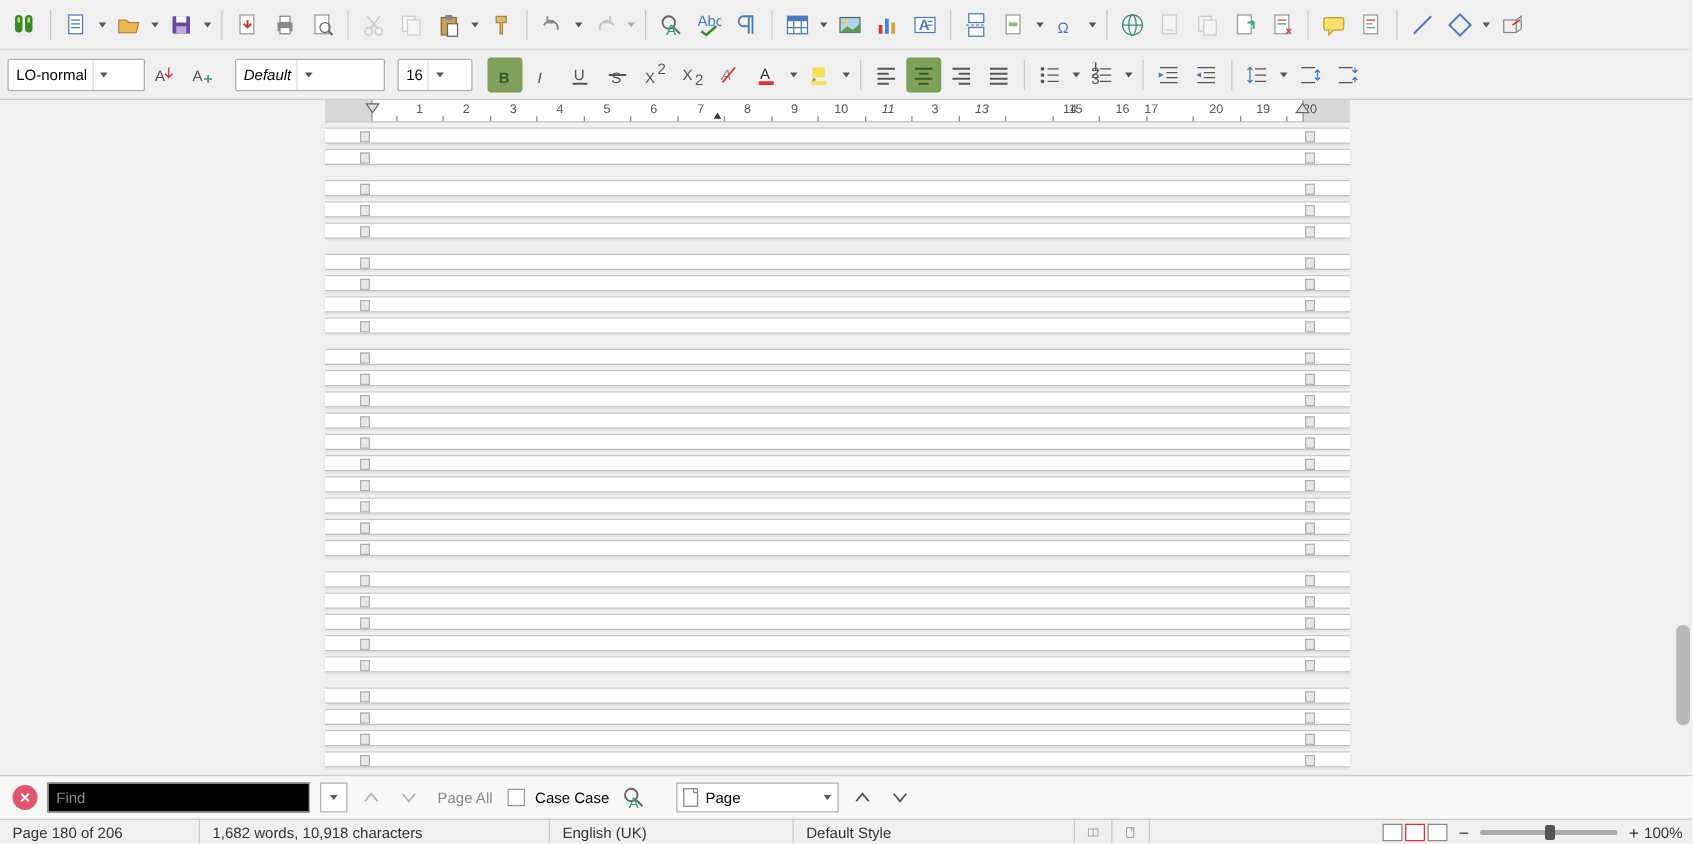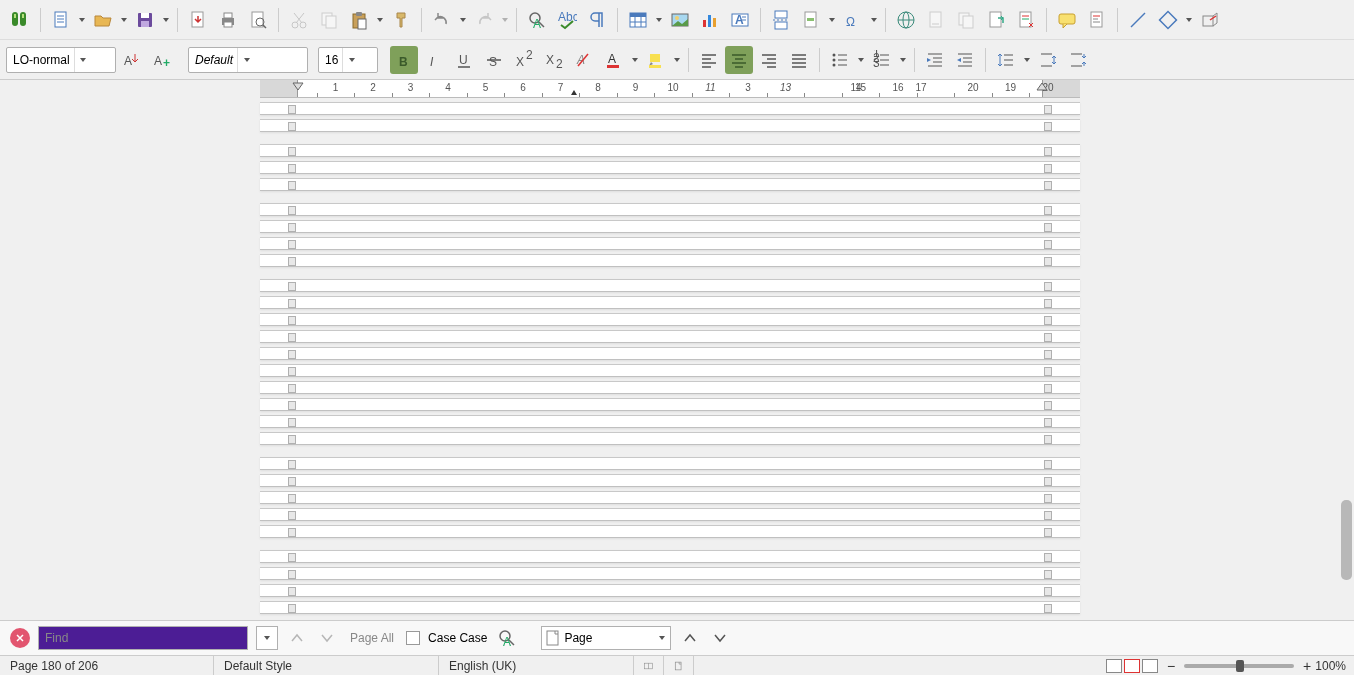--- a/index.html
+++ b/index.html
@@ -26,21 +26,21 @@
 .indent-marker{position:absolute;top:2px;}
 .pages{position:absolute;top:18px;left:0;right:0;bottom:0;overflow:hidden;}
 .page-strip{height:13px;background:#fff;border-top:1px solid #c8c8c8;border-bottom:1px solid #c0c0c0;box-shadow:0 1px 2px rgba(0,0,0,0.08);margin-left:260px;width:820px;margin-bottom:4px;position:relative;}
 .page-strip .mgn{position:absolute;top:2px;width:8px;height:9px;border:1px solid #b0b0b0;background:#e8e8e8;}
 .page-strip .mgn.l{left:28px;}
 .page-strip .mgn.r{right:28px;}
 .vscroll{position:absolute;right:0;top:80px;bottom:55px;width:15px;background:#f0f0f0;}
 .vscroll .thumb{position:absolute;left:2px;right:2px;top:420px;height:80px;background:#b8b8b8;border-radius:5px;}
 .findbar{position:absolute;left:0;right:0;bottom:20px;height:35px;background:#f8f8f8;border-top:1px solid #ccc;display:flex;align-items:center;padding:0 10px;gap:8px;}
 .findbar .closebtn{width:20px;height:20px;border-radius:10px;background:#e2556f;display:flex;align-items:center;justify-content:center;cursor:pointer;}
-.findbar .fin{width:210px;height:24px;border:1px solid #b0b0b0;background:#4c1d95;padding:0 6px;display:flex;align-items:center;color:#888;}
+.findbar .fin{width:210px;height:24px;border:1px solid #b0b0b0;background:#000000;padding:0 6px;display:flex;align-items:center;color:#888;}
 .findbar .fdda{width:22px;height:24px;border:1px solid #b0b0b0;background:#fff;display:flex;align-items:center;justify-content:center;cursor:pointer;}
 .findbar .nav{width:22px;height:22px;display:flex;align-items:center;justify-content:center;cursor:pointer;opacity:.4;}
 .findbar .txtbtn{color:#888;padding:0 4px;}
 .findbar .chk{width:14px;height:14px;border:1px solid #999;background:#fff;}
 .findbar .navcombo{width:130px;height:24px;border:1px solid #b0b0b0;background:#fff;display:flex;align-items:center;padding:0 4px;gap:4px;}
 .statusbar{position:absolute;left:0;right:0;bottom:0;height:20px;background:#f0f0f0;border-top:1px solid #ccc;display:flex;align-items:center;font-size:11px;color:#333;}
 .statusbar .cell{padding:0 10px;border-right:1px solid #ccc;height:100%;display:flex;align-items:center;}
 .statusbar .spacer{flex:1;}
 .zoom-slider{width:110px;height:4px;background:#aaa;position:relative;margin:0 6px;border-radius:2px;}
 .zoom-slider .zthumb{position:absolute;top:-4px;left:52px;width:8px;height:12px;background:#555;border-radius:2px;}
@@ -777,23 +777,24 @@
       </svg>
     </div>
   <div class="nav" style="opacity:1">
       <svg width="14" height="14" viewBox="0 0 14 14">
         <path d="M2 4 L7 10 L12 4" stroke="#555" fill="none" stroke-width="1.5"></path>
       </svg>
     </div>
 </div>
 
 <div class="statusbar">
-  <div class="cell" style="width:214px">Page 180 of 206</div>
+  <div class="cell" style="width:160px">Page 180 of 206</div>
+  <div class="cell" style="width:280px">1,682 words, 10,918 characters</div>
+  <div class="cell" style="width:195px">English (UK)</div>
   <div class="cell" style="width:225px">Default Style</div>
-  <div class="cell" style="width:195px">English (UK)</div>
   <div class="cell" style="width:30px">
       <svg width="16" height="12" viewBox="0 0 16 12">
         <rect x="1" y="1" width="14" height="10" fill="none" stroke="#888"></rect>
         <line x1="8" y1="1" x2="8" y2="11" stroke="#888"></line>
       </svg>
     </div>
   <div class="cell" style="width:30px">
       <svg width="14" height="14" viewBox="0 0 14 14">
         <rect x="2" y="1" width="9" height="12" fill="none" stroke="#888"></rect>
         <path d="M8 1 L8 4 L11 4" fill="none" stroke="#888"></path>

